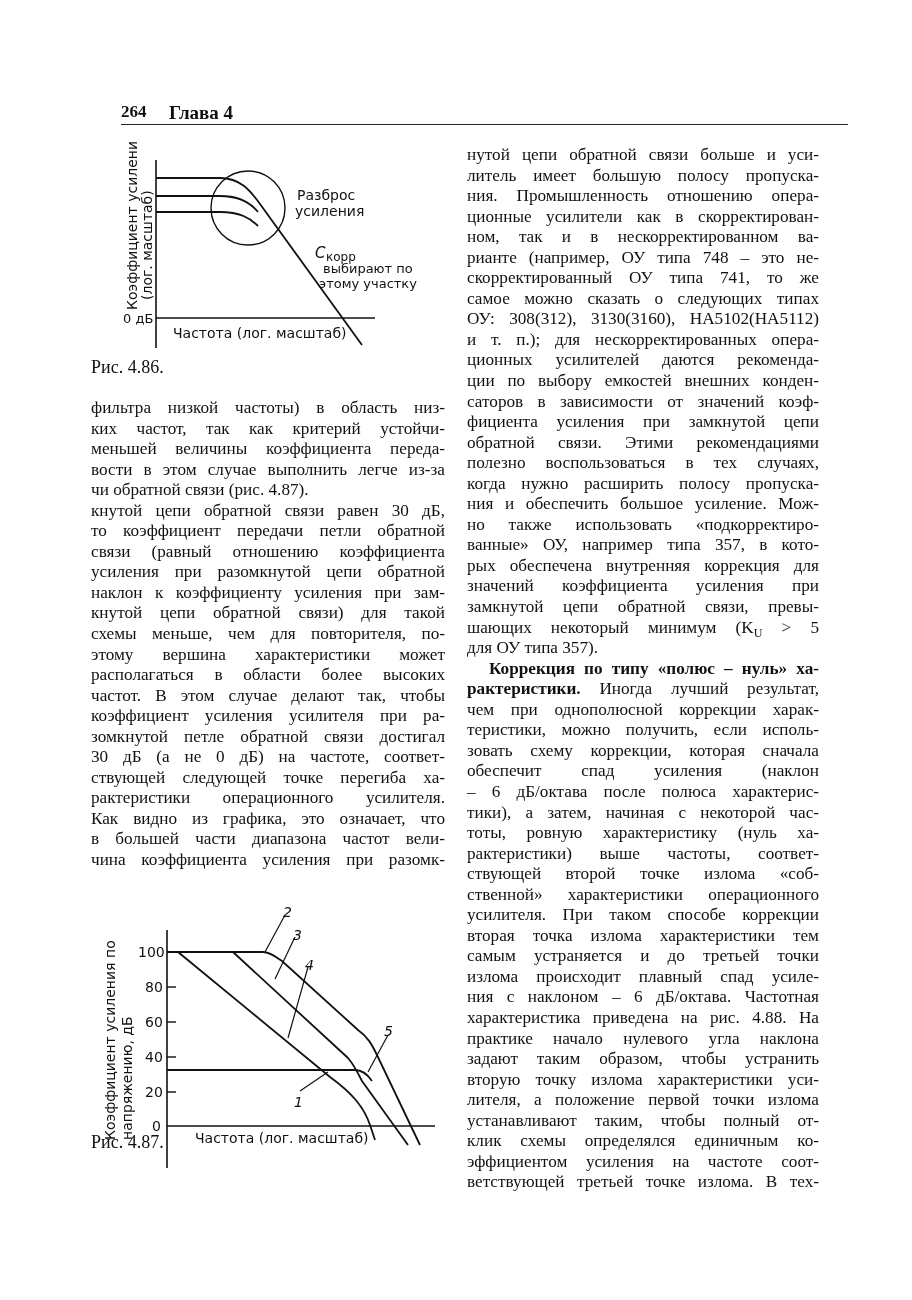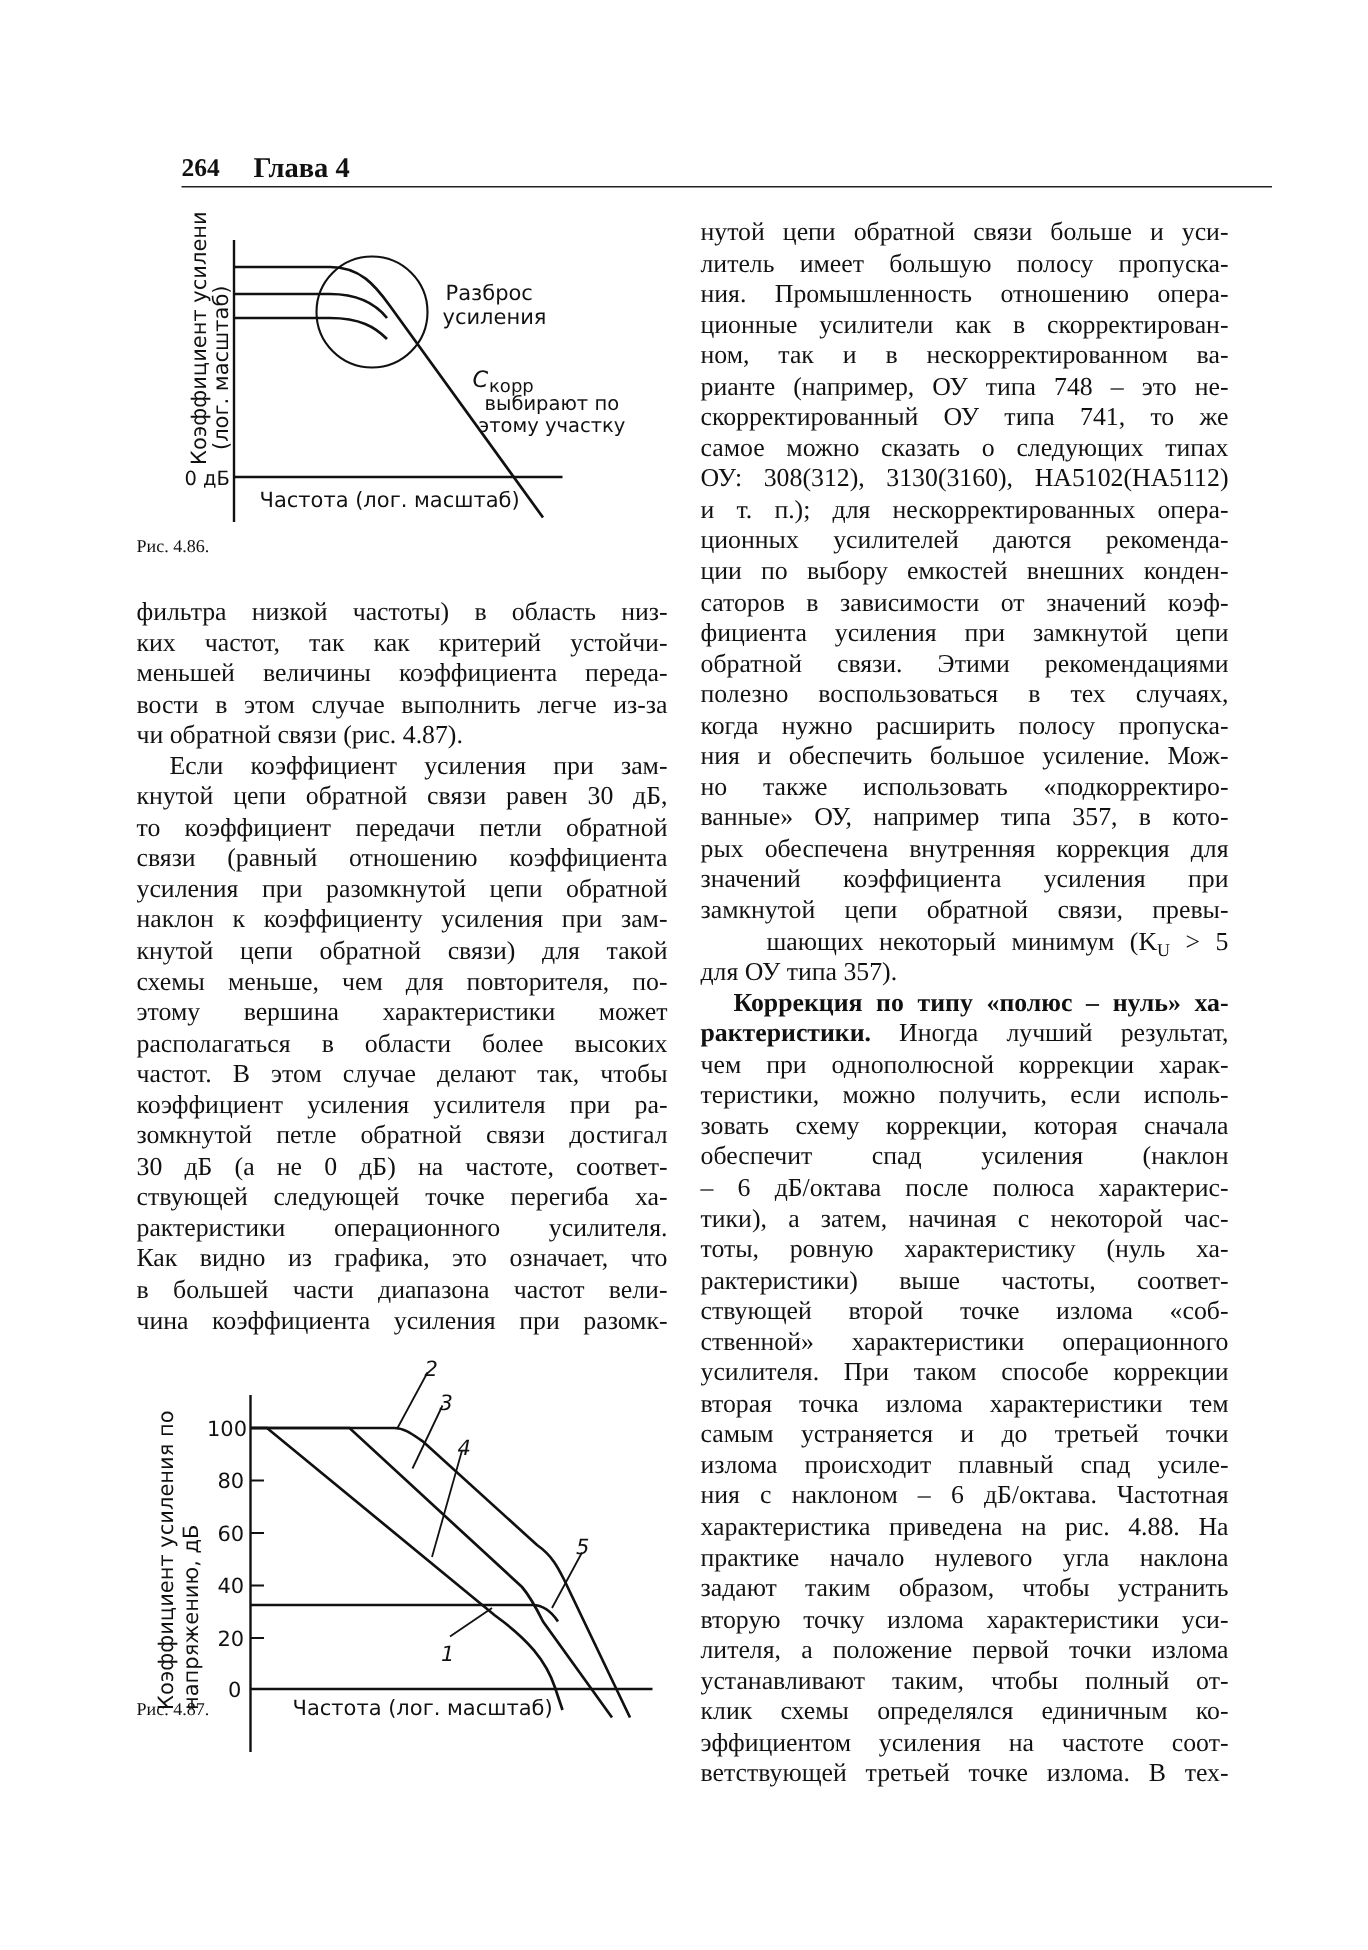--- a/index.html
+++ b/index.html
@@ -6,21 +6,21 @@
   body { width: 912px; height: 1300px; position: relative; overflow: hidden; color: #111; font-family: "Liberation Serif", serif; }
   .header { position: absolute; left: 91px; top: 102px; width: 727px; height: 22px; border-bottom: 1.5px solid #222; margin-left: 30px; }
   .page-num { position: absolute; left: 0; top: 0; font-weight: bold; font-size: 17px; }
   .chapter { position: absolute; left: 48px; top: 0; font-weight: bold; font-size: 19px; }
   .col { position: absolute; font-size: 17.2px; line-height: 20.55px; text-align: justify; }
   .col .ln { display: block; height: 20.55px; white-space: nowrap; text-align-last: justify; }
   .col .ln.last { text-align-last: left; }
   .col .ln.indent { padding-left: 22px; }
   .left-col { left: 91px; top: 398px; width: 354px; }
   .right-col { left: 467px; top: 145px; width: 352px; }
-  .caption { position: absolute; font-size: 12px; font-family: "Liberation Serif", serif; }
+  .caption { position: absolute; font-size: 18px; font-family: "Liberation Serif", serif; }
   .fig { position: absolute; }
   .fig text { font-family: "DejaVu Sans", sans-serif; fill: #111; }
   b.bold { font-weight: bold; }
 </style>
 </head>
 <body>
 
 <div class="header">
   <span class="page-num">264</span>
   <span class="chapter">Глава 4</span>
@@ -54,21 +54,20 @@
   </g>
 </svg>
 <div class="caption" style="left:91px;top:357px">Рис. 4.86.</div>
 
 <div class="col left-col" id="leftcol">
     <span class="ln">фильтра низкой частоты) в область низ-</span>
     <span class="ln">ких частот, так как критерий устойчи-</span>
     <span class="ln">меньшей величины коэффициента переда-</span>
     <span class="ln">вости в этом случае выполнить легче из-за</span>
     <span class="ln last">чи обратной связи (рис. 4.87).</span>
-    <span class="ln indent">Если коэффициент усиления при зам-</span>
     <span class="ln">кнутой цепи обратной связи равен 30 дБ,</span>
     <span class="ln">то коэффициент передачи петли обратной</span>
     <span class="ln">связи (равный отношению коэффициента</span>
     <span class="ln">усиления при разомкнутой цепи обратной</span>
     <span class="ln">наклон к коэффициенту усиления при зам-</span>
     <span class="ln">кнутой цепи обратной связи) для такой</span>
     <span class="ln">схемы меньше, чем для повторителя, по-</span>
     <span class="ln">этому вершина характеристики может</span>
     <span class="ln">располагаться в области более высоких</span>
     <span class="ln">частот. В этом случае делают так, чтобы</span>
@@ -148,21 +147,21 @@
     <span class="ln">фициента усиления при замкнутой цепи</span>
     <span class="ln">обратной связи. Этими рекомендациями</span>
     <span class="ln">полезно воспользоваться в тех случаях,</span>
     <span class="ln">когда нужно расширить полосу пропуска-</span>
     <span class="ln">ния и обеспечить большое усиление. Мож-</span>
     <span class="ln">но также использовать «подкорректиро-</span>
     <span class="ln">ванные» ОУ, например типа 357, в кото-</span>
     <span class="ln">рых обеспечена внутренняя коррекция для</span>
     <span class="ln">значений коэффициента усиления при</span>
     <span class="ln">замкнутой цепи обратной связи, превы-</span>
-    <span class="ln" style="text-align-last: justify; margin-left: 44px;"><span>шающих некоторый минимум (K</span><sub style="font-size: 12px;">U</sub><span> &gt; 5</span></span>
+    <span class="ln" style="text-align-last: justify;"><span>шающих некоторый минимум (K</span><sub style="font-size: 12px;">U</sub><span> &gt; 5</span></span>
     <span class="ln last">для ОУ типа 357).</span>
     <span class="ln indent"><b class="bold">Коррекция по типу «полюс – нуль» ха-</b></span>
     <span class="ln"><b class="bold">рактеристики.</b><span> Иногда лучший результат,</span></span>
     <span class="ln">чем при однополюсной коррекции харак-</span>
     <span class="ln">теристики, можно получить, если исполь-</span>
     <span class="ln">зовать схему коррекции, которая сначала</span>
     <span class="ln">обеспечит спад усиления (наклон</span>
     <span class="ln">– 6 дБ/октава после полюса характерис-</span>
     <span class="ln">тики), а затем, начиная с некоторой час-</span>
     <span class="ln">тоты, ровную характеристику (нуль ха-</span>

